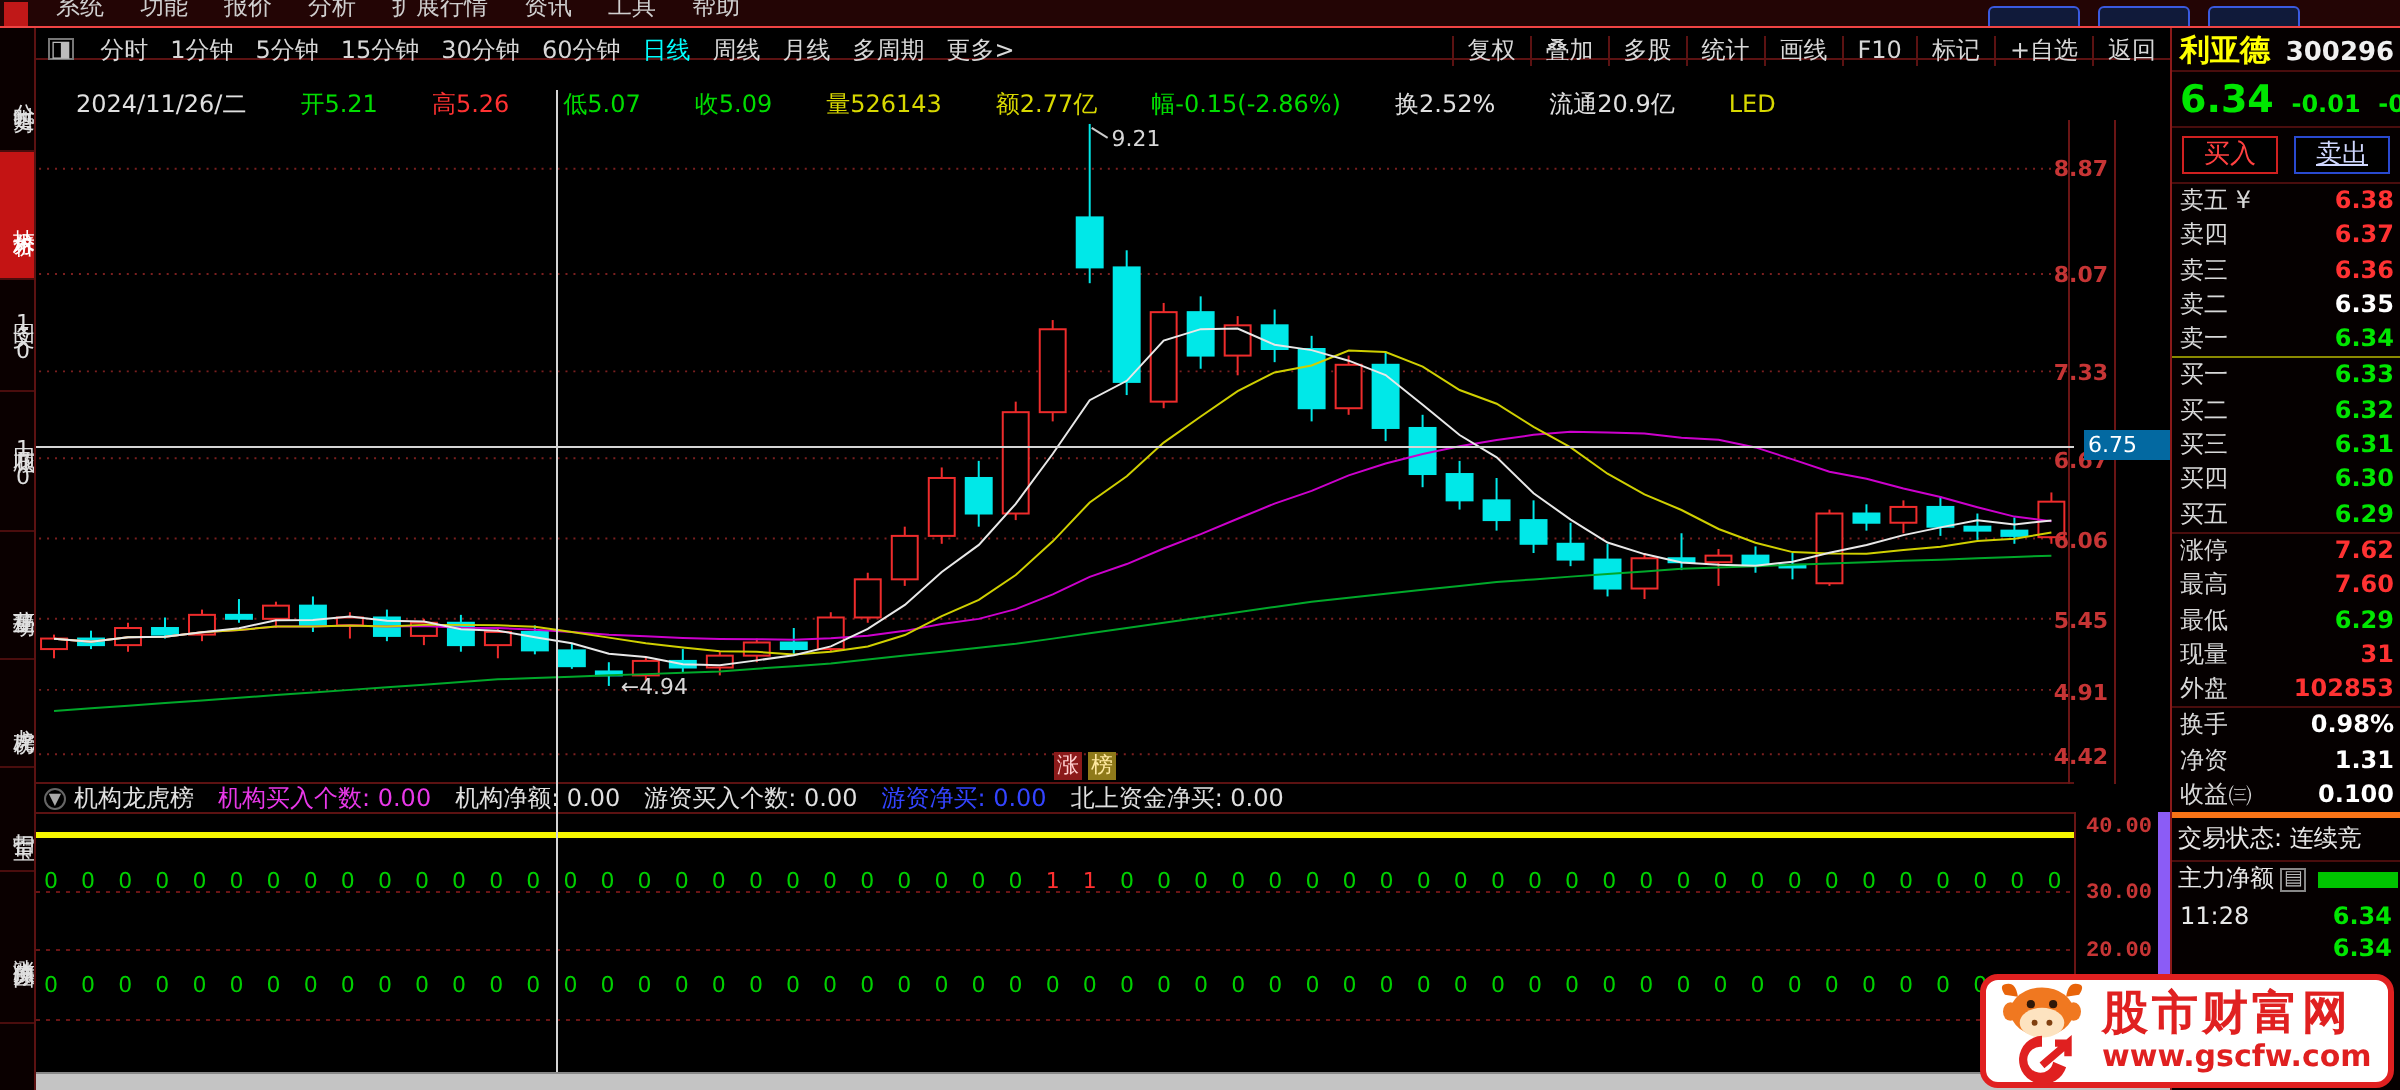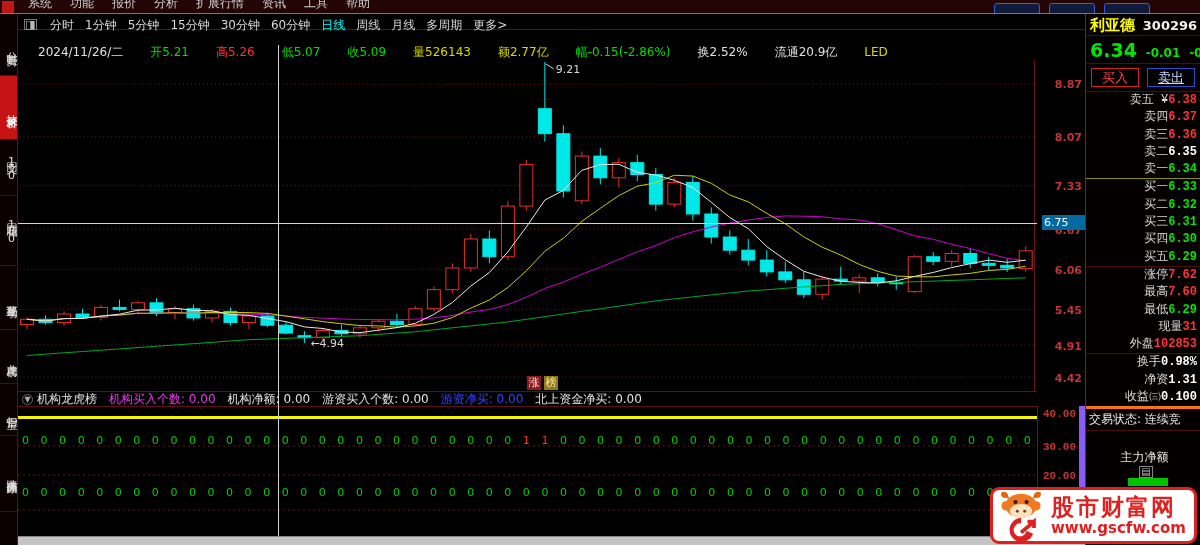--- a/index.html
+++ b/index.html
@@ -30,21 +30,21 @@
   #chart-header { position:absolute; left:18px; top:30px; width:1019px; height:15px; white-space:nowrap; font-size:12px; line-height:15px; }
   #chart-title { color:#e8e8e8; margin-left:4px; }
   #title-chev { display:inline-block; color:#999; border:1px solid #666; border-radius:50%; width:11px; height:11px; line-height:9px; text-align:center; font-size:8px; vertical-align:middle; margin:0 6px; }
   .ma-label { margin-right:10px; font-weight:bold; }
   #hdr-icons { position:absolute; right:56px; top:2px; color:#9a9a9a; font-size:11px; }
   #info-bar { position:absolute; left:18px; top:45px; width:1019px; height:15px; white-space:nowrap; font-size:12px; line-height:15px; }
   .info-seg { margin-right:7px; margin-left:20px; }
 
   
   #plot { position:absolute; left:18px; top:60px; width:1019px; height:332px; border-bottom:1px solid #5c1212; }
-  #axis { position:absolute; left:1034px; top:60px; width:52px; height:332px; border-left:1px solid #6a1515; border-right:1px solid #6a1515; }
+  #axis { position:absolute; left:1034px; top:60px; width:24px; height:332px; border-left:1px solid #6a1515; border-right:1px solid #6a1515; }
   .tick { position:absolute; right:3px; color:#c63535; font-size:11px; font-weight:bold; }
   #price-tag { position:absolute; left:1042px; width:46px; color:#fff; background:#0369a1; font-size:11px; font-weight:normal; text-align:left; padding:1px 2px; }
   .badge { position:absolute; width:14px; height:14px; font-size:11px; line-height:14px; text-align:center; }
 
   #ind-header { position:absolute; left:18px; top:392px; width:1019px; height:14px; white-space:nowrap; font-size:12px; line-height:14px; background:#000; }
   #ind-chev { display:inline-block; color:#aaa; border:1px solid #666; border-radius:50%; width:11px; height:11px; line-height:9px; font-size:8px; text-align:center; vertical-align:middle; margin:0 4px 0 4px; }
   .ind-seg { margin-right:12px; }
   #ind-pane { position:absolute; left:18px; top:406px; width:1019px; height:129px; }
   #ind-axis { position:absolute; left:1037px; top:406px; width:48px; height:129px; border-left:1px solid #6a1515; border-right:6px solid #8b5cf6;font-family:Liberation Mono, monospace; }
 
@@ -58,27 +58,27 @@
   #rp-head { padding:2px 0 0 4px; border-bottom:1px solid #4a0d0d; white-space:nowrap; }
   #rp-name { color:#ffff00; font-size:15px; font-weight:bold; }
   #rp-code { color:#f0f0f0; font-size:13px; font-weight:bold; margin-left:4px; }
   #rp-price-row { padding:3px 0 2px 4px; border-bottom:1px solid #4a0d0d; white-space:nowrap; }
   #rp-price { color:#00e600; font-size:19px; font-weight:bold; }
   .rp-chg { color:#00e600; font-size:12px; margin-left:5px; font-weight:bold; }
   #rp-btns { display:flex; gap:8px; padding:4px 5px; border-bottom:1px solid #4a0d0d; }
   .rp-btn { flex:1; height:19px; line-height:17px; text-align:center; font-size:13px; background:#000; cursor:pointer; }
   #btn-buy { border:1px solid #d02020; color:#ff4040; }
   #btn-sell { border:1px solid #2a4ad0; color:#d0d8ff;text-decoration:underline; }
-  .q-row { display:flex; justify-content:flex-end; padding:0 3px 0 4px; height:17.3px; line-height:17.3px;font-family:Liberation Mono, monospace; }
+  .q-row { display:flex; justify-content:space-between; padding:0 3px 0 4px; height:17.3px; line-height:17.3px; }
   .q-label { color:#d8d8d8; }
   .q-val { font-weight:bold; }
   #sep-mid { border-top:1px solid #8a8a00; }
   .rp-sec { border-top:1px solid #4a0d0d; }
   #rp-status { padding:2px 0 2px 3px; border-top:3px solid #f97316; white-space:nowrap; color:#e8e8e8; }
-  #rp-main { display:flex; align-items:center; padding:18px 0 2px 3px; border-top:1px solid #4a0d0d; color:#e8e8e8; white-space:nowrap;flex-direction:column; }
+  #rp-main { display:flex; align-items:center; padding:0 0 2px 3px; border-top:1px solid #4a0d0d; color:#e8e8e8; white-space:nowrap; }
   #rp-main .bar { width:40px; height:8px; background:#00c400; margin-left:6px; }
   #rp-main .list-ic { color:#bbb; font-size:10px; border:1px solid #888; padding:0 1px; margin-left:3px; line-height:10px; }
   .tape-row { display:flex; justify-content:space-between; padding:0 4px; height:16px; line-height:16px; }
   .tape-time { color:#e8e8e8; }
   .tape-price { color:#00e600; font-weight:bold; }
 
   
   #logo { position:absolute; left:990px; top:487px; width:207px; height:57px; background:#fff; border:3px solid #e02020; border-radius:9px; display:flex; align-items:center; z-index:10; }
   #logo-text { display:flex; flex-direction:column; margin-left:2px; }
   #logo-title { color:#e02020; font-size:23px; font-weight:bold; letter-spacing:2px; line-height:26px; }
@@ -105,20 +105,21 @@
       <div class="side-item" style="height: 64px;">董秘互动</div>
       <div class="side-item" style="height: 54px;">龙虎榜</div>
       <div class="side-item" style="height: 52px;">扫雷宝</div>
       <div class="side-item" style="height: 76px;">涨跌停原因</div>
       <div class="side-item" style="height: 62px;">东财股吧</div>
     </div>
 
   <div id="period-bar">
     <span id="split-icon">◨</span>
     <span id="period-items"><span class="period-item">分时</span><span class="period-item">1分钟</span><span class="period-item">5分钟</span><span class="period-item">15分钟</span><span class="period-item">30分钟</span><span class="period-item">60分钟</span><span class="period-item active">日线</span><span class="period-item">周线</span><span class="period-item">月线</span><span class="period-item">多周期</span><span class="period-item">更多&gt;</span></span>
+    <span id="right-tools"><span class="tool-item">复权</span><span class="tool-item">叠加</span><span class="tool-item">多股</span><span class="tool-item">统计</span><span class="tool-item">画线</span><span class="tool-item">F10</span><span class="tool-item">标记</span><span class="tool-item">+自选</span><span class="tool-item">返回</span></span>
   </div>
 
 
   <div id="info-bar"><span class="info-seg" style="color: rgb(224, 224, 224);">2024/11/26/二</span><span class="info-seg" style="color: rgb(0, 221, 0);">开5.21</span><span class="info-seg" style="color: rgb(255, 50, 50);">高5.26</span><span class="info-seg" style="color: rgb(0, 221, 0);">低5.07</span><span class="info-seg" style="color: rgb(0, 221, 0);">收5.09</span><span class="info-seg" style="color: rgb(216, 216, 0);">量526143</span><span class="info-seg" style="color: rgb(216, 216, 0);">额2.77亿</span><span class="info-seg" style="color: rgb(0, 221, 0);">幅-0.15(-2.86%)</span><span class="info-seg" style="color: rgb(224, 224, 224);">换2.52%</span><span class="info-seg" style="color: rgb(224, 224, 224);">流通20.9亿</span><span class="info-seg" style="color: rgb(216, 216, 0);">LED</span></div>
 
   <svg id="plot" xmlns="http://www.w3.org/2000/svg" viewBox="0 0 1019 332">
       <line x1="0" y1="24.42147117296229" x2="1019" y2="24.42147117296229" stroke="#7a1f1f" stroke-width="1" stroke-dasharray="1 3"></line>
       <line x1="0" y1="77.22465208747514" x2="1019" y2="77.22465208747514" stroke="#7a1f1f" stroke-width="1" stroke-dasharray="1 3"></line>
       <line x1="0" y1="126.06759443339959" x2="1019" y2="126.06759443339959" stroke="#7a1f1f" stroke-width="1" stroke-dasharray="1 3"></line>
       <line x1="0" y1="169.63021868787277" x2="1019" y2="169.63021868787277" stroke="#7a1f1f" stroke-width="1" stroke-dasharray="1 3"></line>

